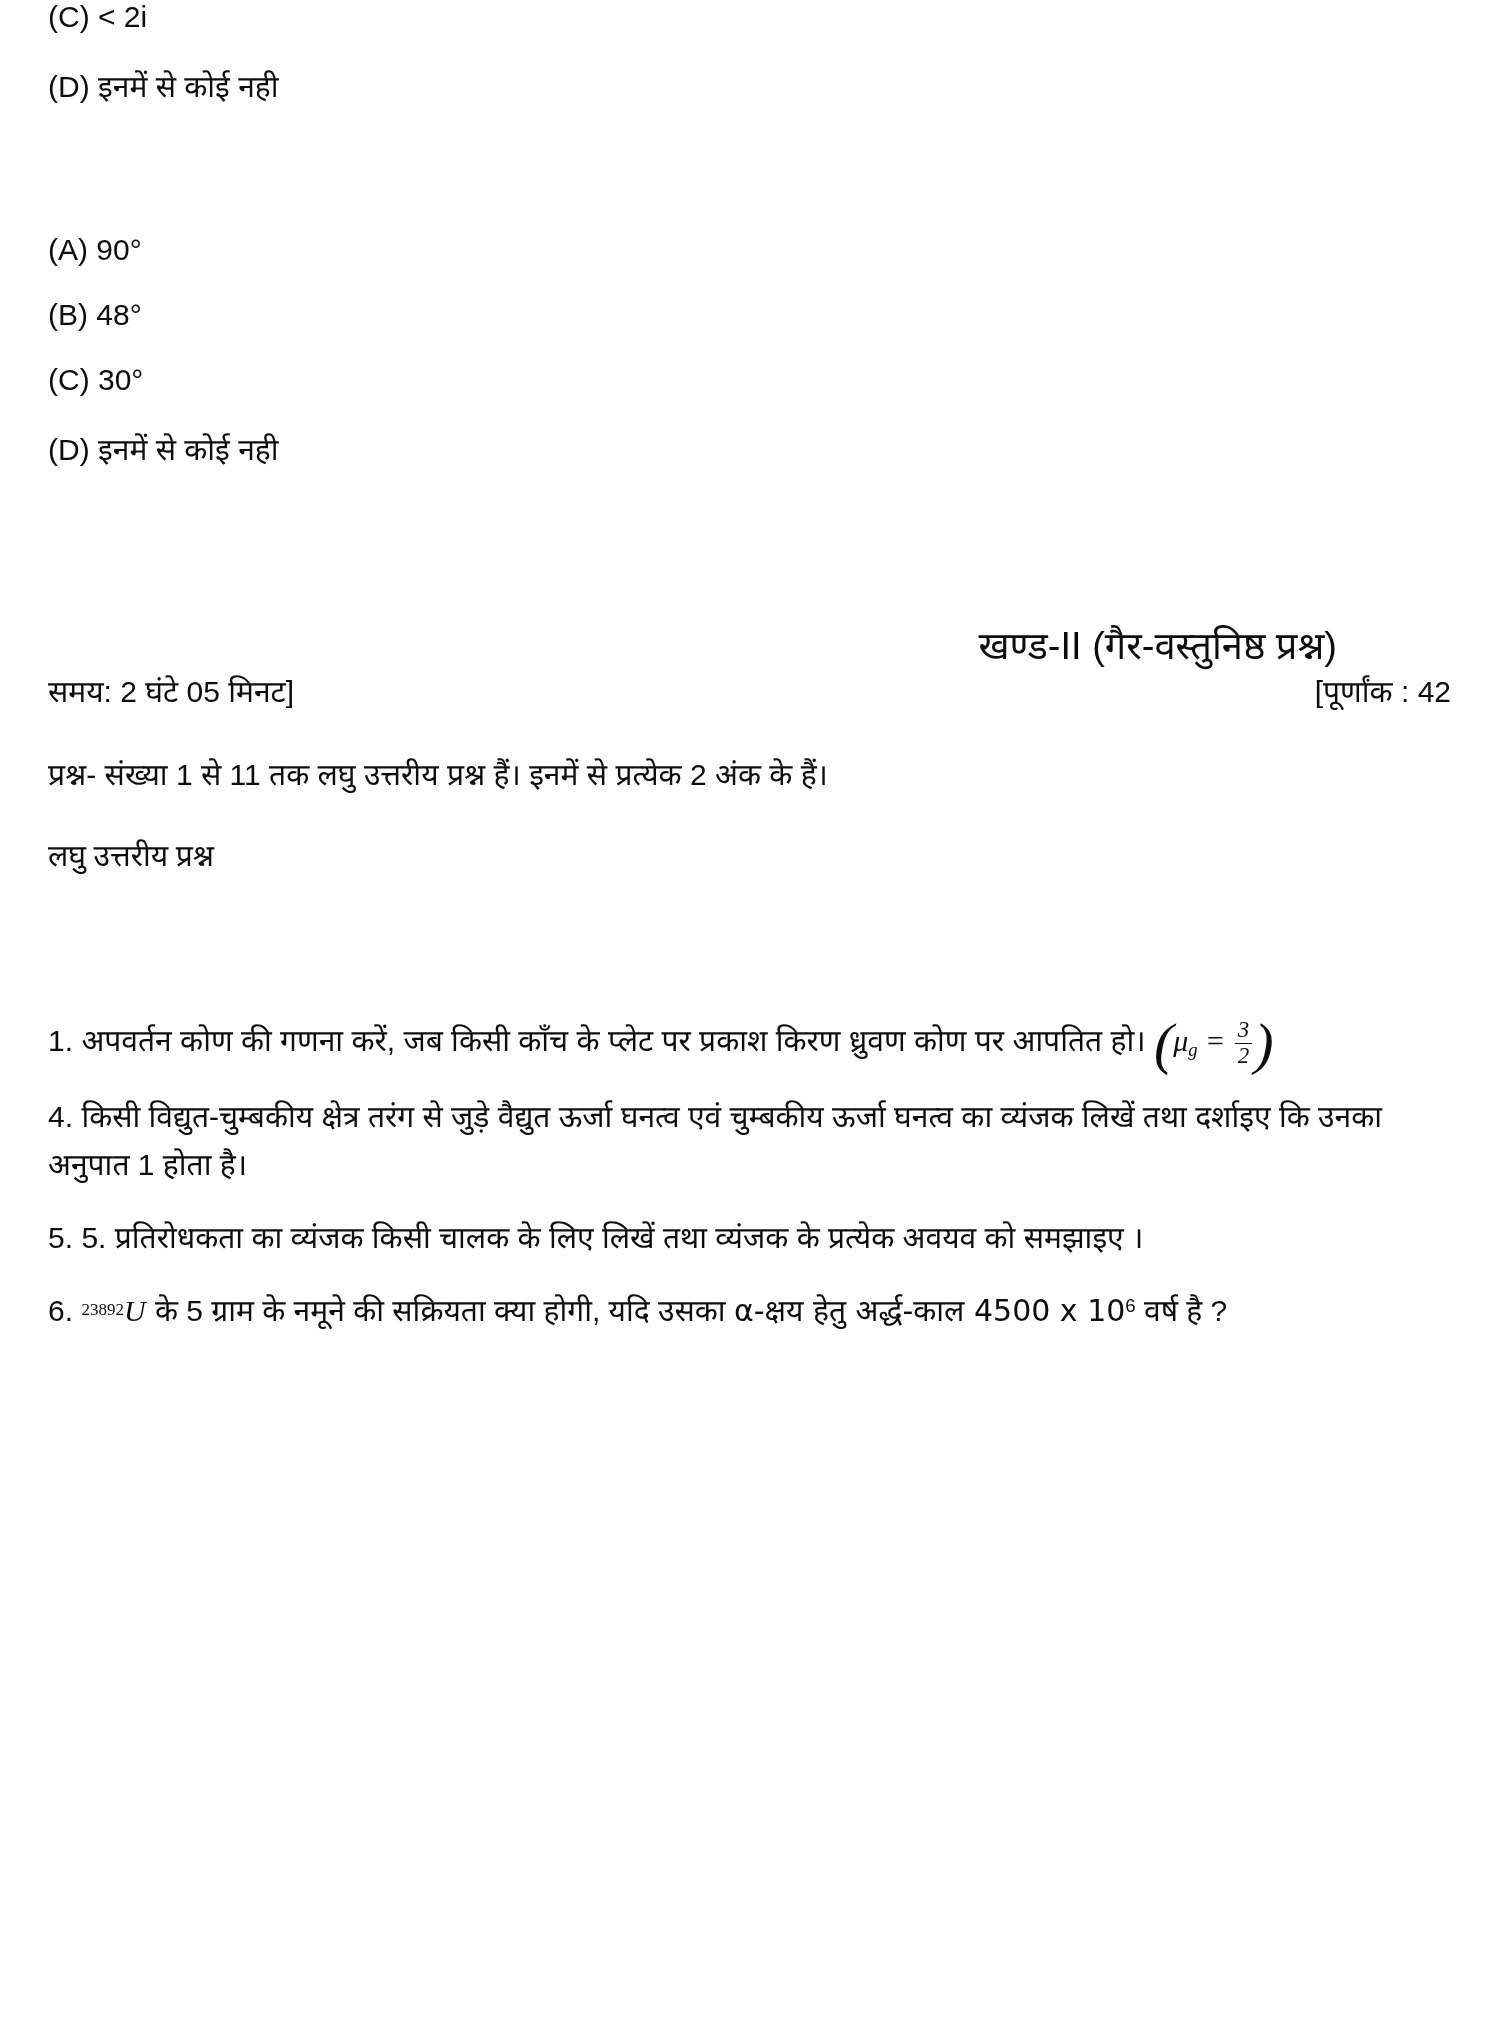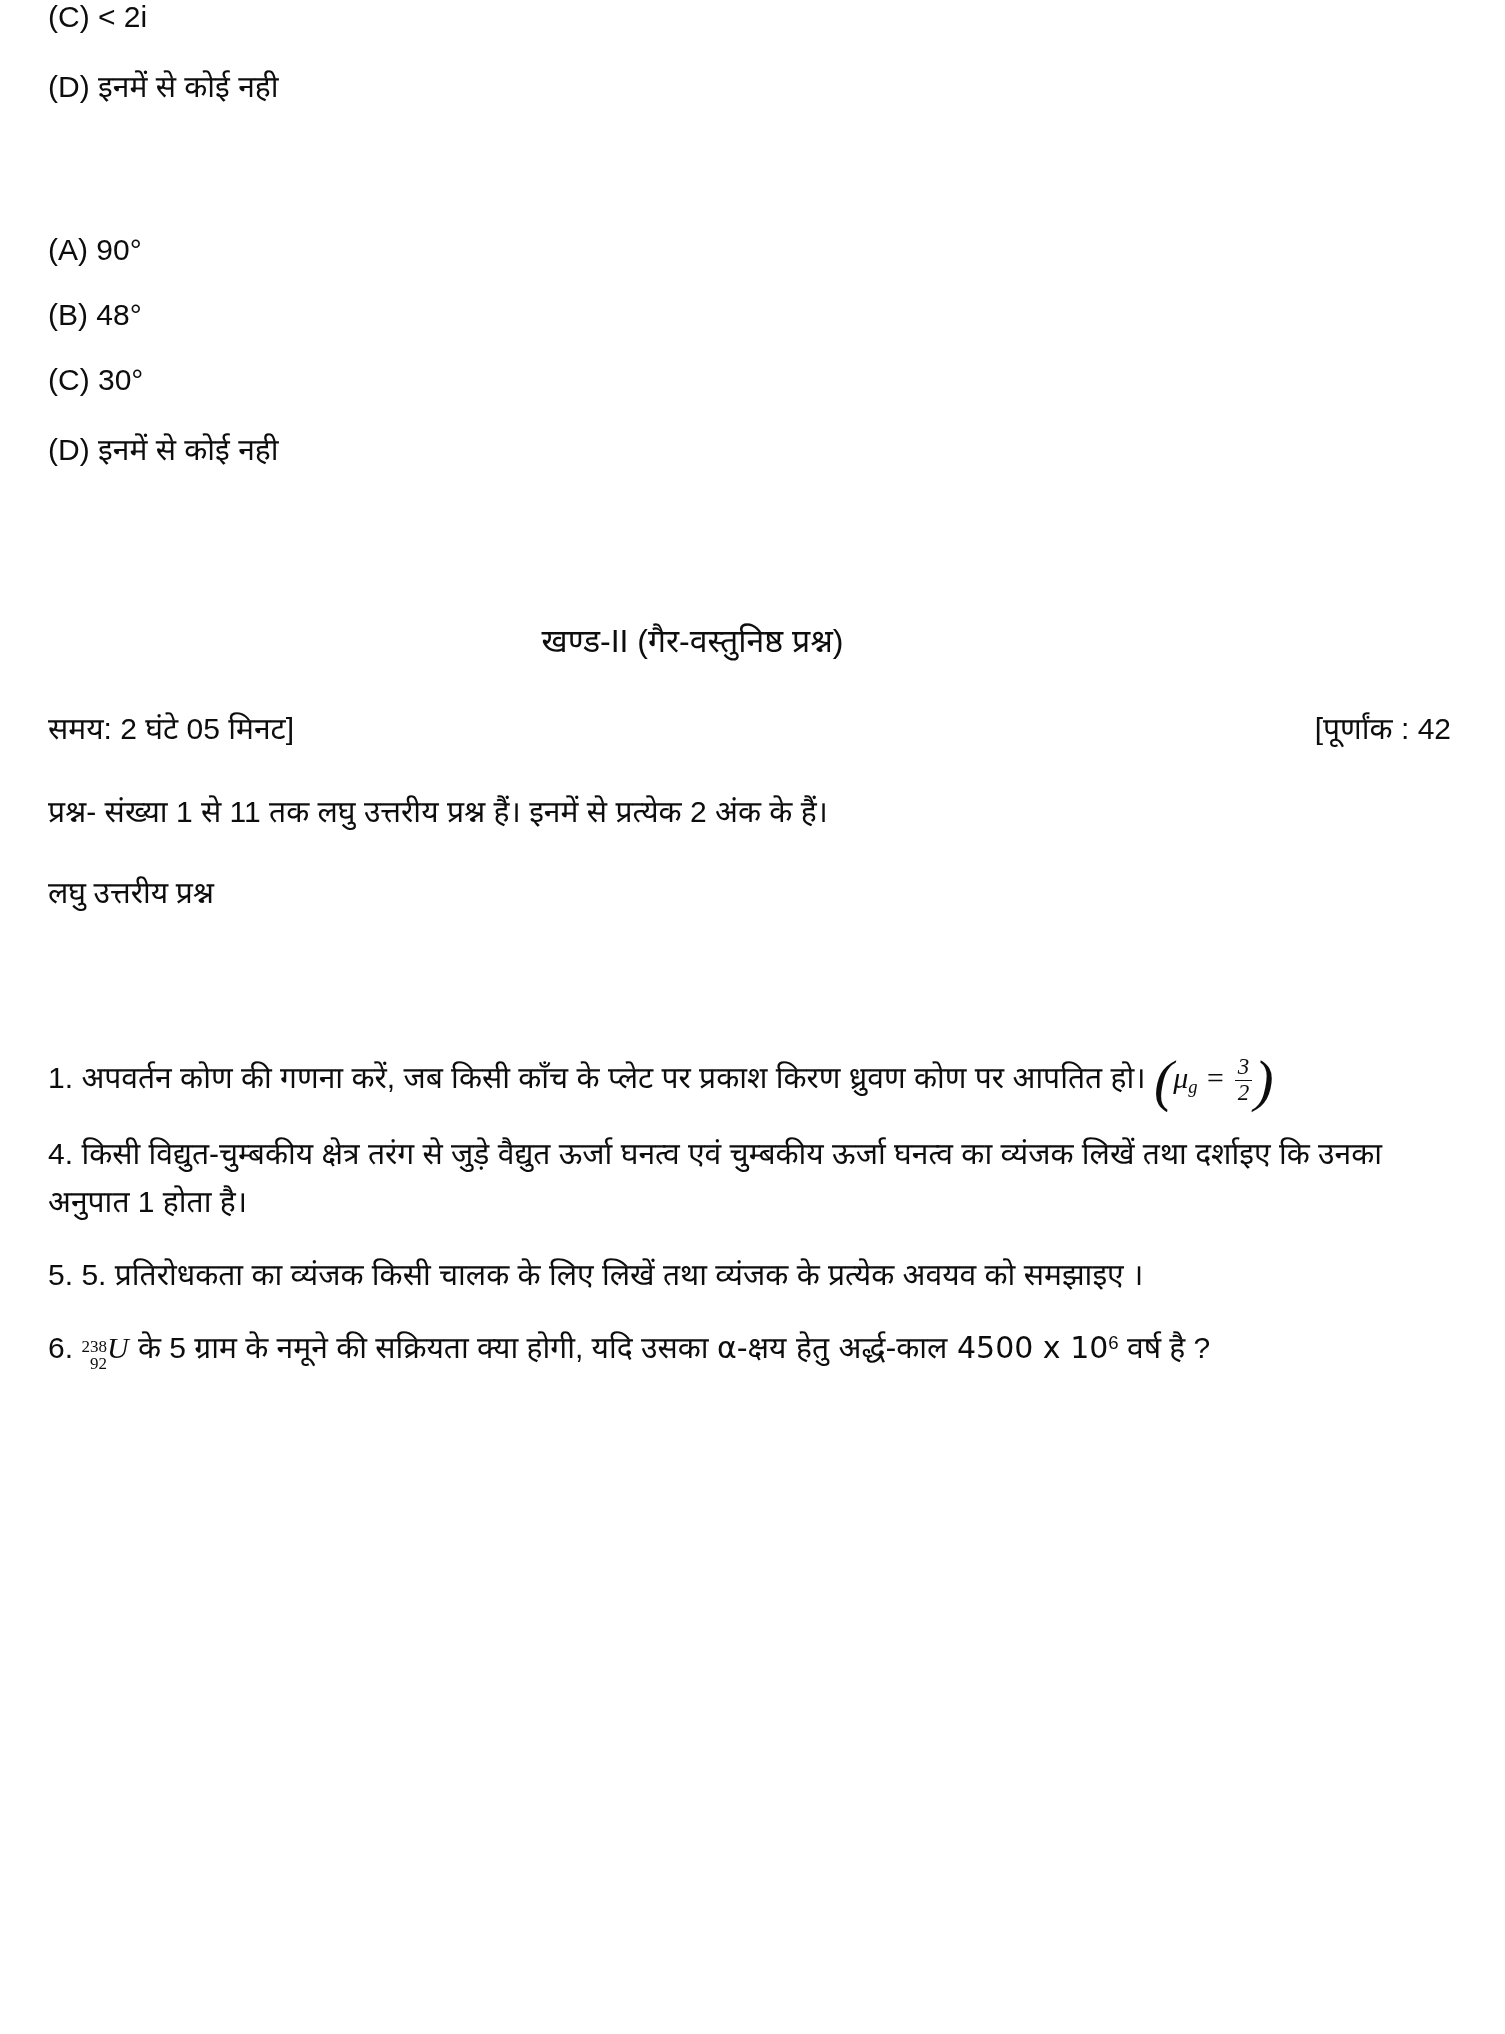--- a/index.html
+++ b/index.html
@@ -28,24 +28,23 @@
   }
   .spacer-xl { height: 96px; }
   .spacer-lg { height: 62px; }
   .spacer-md { height: 40px; }
   .spacer-sm { height: 22px; }
   .q-stem {
     font-size: 30px;
     margin-bottom: 40px;
   }
   .section-head {
-    text-align: center;
-    font-size: 32px;
+    text-align: right;
+    font-size: 38px;
     padding-right: 120px;
-    margin-bottom: 46px;
   }
   .meta-row {
     display: flex;
     justify-content: space-between;
     align-items: flex-end;
     font-size: 30px;
     margin-bottom: 42px;
     padding-right: 6px;
   }
   .instr {
@@ -105,21 +104,21 @@
   }
   .isotope {
     display: inline-block;
     vertical-align: baseline;
     position: relative;
     font-family: "Liberation Serif", "DejaVu Serif", serif;
     margin-right: 1px;
   }
   .isotope .stack {
     display: inline-flex;
-    flex-direction: column;
+    flex-direction: row;
     align-items: flex-end;
     font-size: 17px;
     line-height: 1.02;
     vertical-align: baseline;
     position: relative;
     top: -6px;
   }
   .isotope .elem {
     font-style: italic;
     font-size: 30px;

